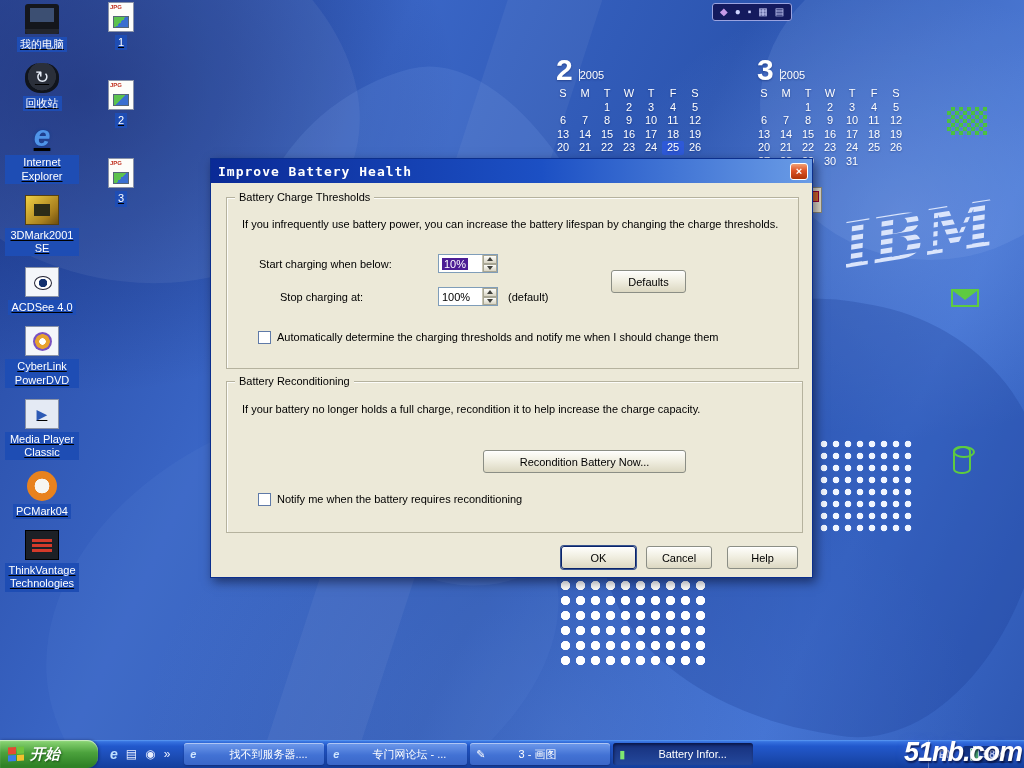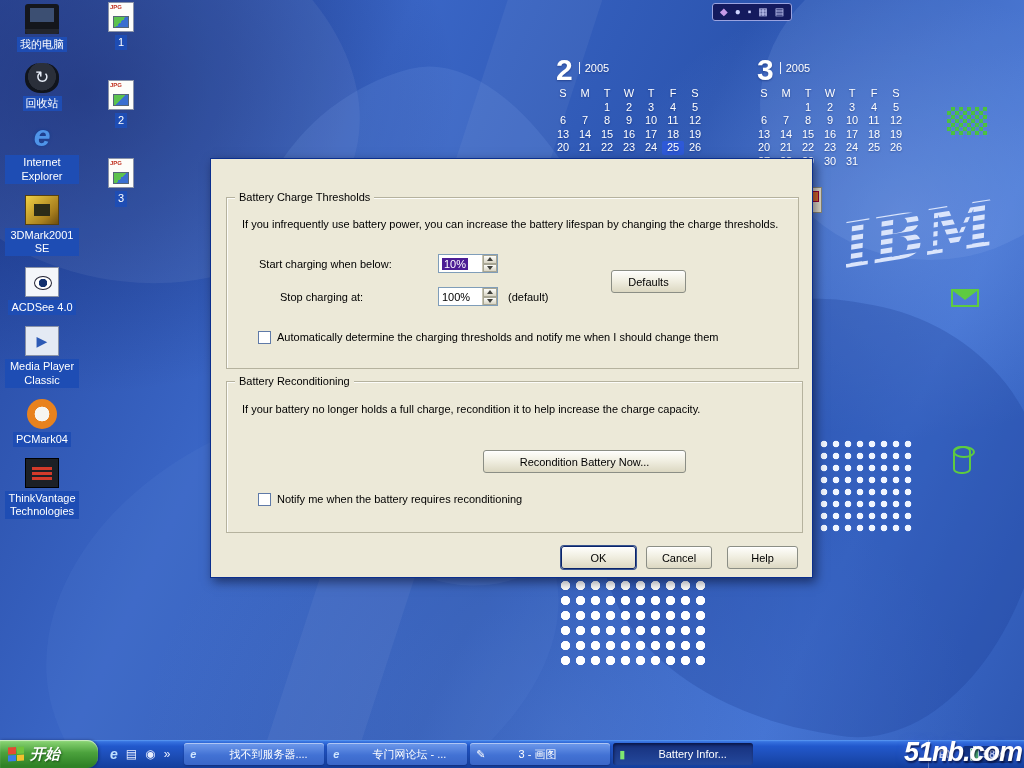--- a/index.html
+++ b/index.html
@@ -34,21 +34,21 @@
   .green-grid{ position:absolute; left:947px; top:107px; width:40px; height:28px;
     background:repeating-conic-gradient(var(--battery-green,#4cc23e) 0% 25%, rgba(0,0,0,0) 0% 50%); background-size:8px 8px; }
   .green-mail{ position:absolute; left:951px; top:289px; width:28px; height:18px; border:2px solid #5ecb40; }
   .green-mail::before{ content:""; position:absolute; left:0; top:0; border-left:12px solid transparent; border-right:12px solid transparent; border-top:9px solid #5ecb40; }
   .green-db{ position:absolute; left:953px; top:446px; width:18px; height:28px; border:2px solid #5ecb40; border-radius:8px/5px; }
   .green-db::before{ content:""; position:absolute; left:-2px; top:-2px; width:18px; height:8px; border:2px solid #5ecb40; border-radius:50%; }
 
   
   .icon-col{ position:absolute; left:4px; top:4px; width:76px; display:flex; flex-direction:column; align-items:center; gap:11px; }
   .file-col{ position:absolute; left:92px; top:2px; width:58px; display:flex; flex-direction:column; align-items:center; gap:30px; }
-  .desktop-icon{ display:flex; flex-direction:column; align-items:center; gap:3px; cursor:default; }
+  .desktop-icon{ display:flex; flex-direction:column; align-items:center; gap:3px; cursor:default;text-decoration:underline; }
   .icon-art{ width:34px; height:30px; position:relative; }
   .icon-label{ max-width:74px; font-size:11px; line-height:1.2; color:#fff; background:#1e4db4; padding:1px 3px; text-align:center; }
 
   .art-my-computer{ background:#14161c; border-radius:3px 3px 1px 1px; }
   .art-my-computer::before{ content:""; position:absolute; left:5px; top:4px; right:5px; height:14px; background:#3c4f72; }
   .art-my-computer::after{ content:""; position:absolute; left:0; bottom:0; right:0; height:5px; background:#23262e; border-radius:0 0 3px 3px; }
   .art-recycle-bin{ background:radial-gradient(circle at 50% 45%, #2a2f3a 58%, #10141c 60%); border-radius:45%; color:#e8eef8; font-size:17px; text-align:center; line-height:30px; }
   .art-recycle-bin::before{ content:"↻"; }
   .art-internet-explorer{ color:#cfe2ff; font-size:30px; font-weight:bold; font-style:italic; text-align:center; line-height:28px; text-shadow:0 0 3px #123a8c; }
   .art-internet-explorer::before{ content:"e"; color:#4f94e8; }
@@ -66,21 +66,21 @@
   .art-jpg-file{ width:26px; height:30px; background:#fdfdfa; border:1px solid #8a93a8; margin:0 4px; }
   .jpg-badge{ position:absolute; left:1px; top:1px; font-size:6px; font-weight:bold; color:#c03020; }
   .jpg-pic{ position:absolute; left:4px; bottom:3px; width:16px; height:12px; background:linear-gradient(135deg,#5cc24e 50%,#3a6fd0 50%); border:1px solid #567; }
 
   
   .calendar{ position:absolute; color:#fff; text-shadow:0 1px 2px rgba(0,20,80,.4); }
   .cal0{ left:552px; top:52px; }
   .cal1{ left:753px; top:52px; }
   .cal-head{ display:flex; align-items:flex-end; gap:6px; padding-left:4px; height:32px; margin-bottom:3px; }
   .cal-month{ font-size:30px; font-weight:bold; line-height:.95; }
-  .cal-year{ font-size:11px; border-left:1px solid rgba(255,255,255,.9); padding-left:5px; margin-bottom:10px; }
+  .cal-year{ font-size:11px; border-left:1px solid rgba(255,255,255,.9); margin-bottom:3px; }
   .cal-grid{ display:grid; grid-template-columns:repeat(7,22px); }
   .cal-cell{ height:13.5px; font-size:11px; line-height:13px; text-align:center; }
   .cal-cell.hl{ background:var(--calendar-highlight,#2e59d8); border-radius:2px; }
 
   
   .mini-toolbar{ position:absolute; left:712px; top:3px; height:18px; display:flex; align-items:center; gap:7px; padding:0 7px; background:#141a5e; border:1px solid #9aa3e0; border-radius:3px; }
   .mt-ico{ font-size:10px; color:#cfd4ff; line-height:1; }
   .mt-ico[data-name="presentation-icon"]{ color:#c79ae8; }
 
   
@@ -193,20 +193,24 @@
         <div class="icon-art art-internet-explorer" data-name="internet-explorer-icon"></div>
         <div class="icon-label" data-name="desktop-icon-label">Internet Explorer</div>
       </div>
       <div class="desktop-icon" data-name="desktop-icon-3dmark">
         <div class="icon-art art-3dmark" data-name="3dmark-icon"></div>
         <div class="icon-label" data-name="desktop-icon-label">3DMark2001 SE</div>
       </div>
       <div class="desktop-icon" data-name="desktop-icon-acdsee">
         <div class="icon-art art-acdsee" data-name="acdsee-icon"></div>
         <div class="icon-label" data-name="desktop-icon-label">ACDSee 4.0</div>
+      </div>
+      <div class="desktop-icon" data-name="desktop-icon-powerdvd">
+        <div class="icon-art art-powerdvd" data-name="powerdvd-icon"></div>
+        <div class="icon-label" data-name="desktop-icon-label">CyberLink PowerDVD</div>
       </div>
       <div class="desktop-icon" data-name="desktop-icon-media-player-classic">
         <div class="icon-art art-media-player-classic" data-name="media-player-classic-icon"></div>
         <div class="icon-label" data-name="desktop-icon-label">Media Player Classic</div>
       </div>
       <div class="desktop-icon" data-name="desktop-icon-pcmark">
         <div class="icon-art art-pcmark" data-name="pcmark-icon"></div>
         <div class="icon-label" data-name="desktop-icon-label">PCMark04</div>
       </div>
       <div class="desktop-icon" data-name="desktop-icon-thinkvantage">
@@ -338,20 +342,24 @@
       <span class="mt-ico" data-name="presentation-icon">◆</span>
       <span class="mt-ico" data-name="volume-icon">●</span>
       <span class="mt-ico" data-name="power-icon">▪</span>
       <span class="mt-ico" data-name="display-icon">▦</span>
       <span class="mt-ico" data-name="keyboard-icon">▤</span>
     </div>
 
   <div class="bg-window-edge" data-name="background-window-edge"></div>
 
   <div class="dialog" data-name="improve-battery-health-dialog">
+    <div class="title-bar" data-name="dialog-title-bar">
+      <span class="title-text" data-name="dialog-title">Improve Battery Health</span>
+      <span class="close-btn" data-name="close-icon">×</span>
+    </div>
 
     <div class="groupbox group1" data-name="charge-thresholds-group">
       <span class="group-label" data-name="charge-thresholds-group-title">Battery Charge Thresholds</span>
     </div>
     <span class="dtext desc1" data-name="charge-thresholds-description">If you infrequently use battery power, you can increase the battery lifespan by changing the charge thresholds.</span>
     <span class="dtext lbl-start" data-name="start-charging-label">Start charging when below:</span>
     <div class="spin spin1" data-name="start-threshold-spinner">
       <span class="spin-value" data-name="start-threshold-value">
           <span>10%</span>
         </span>

